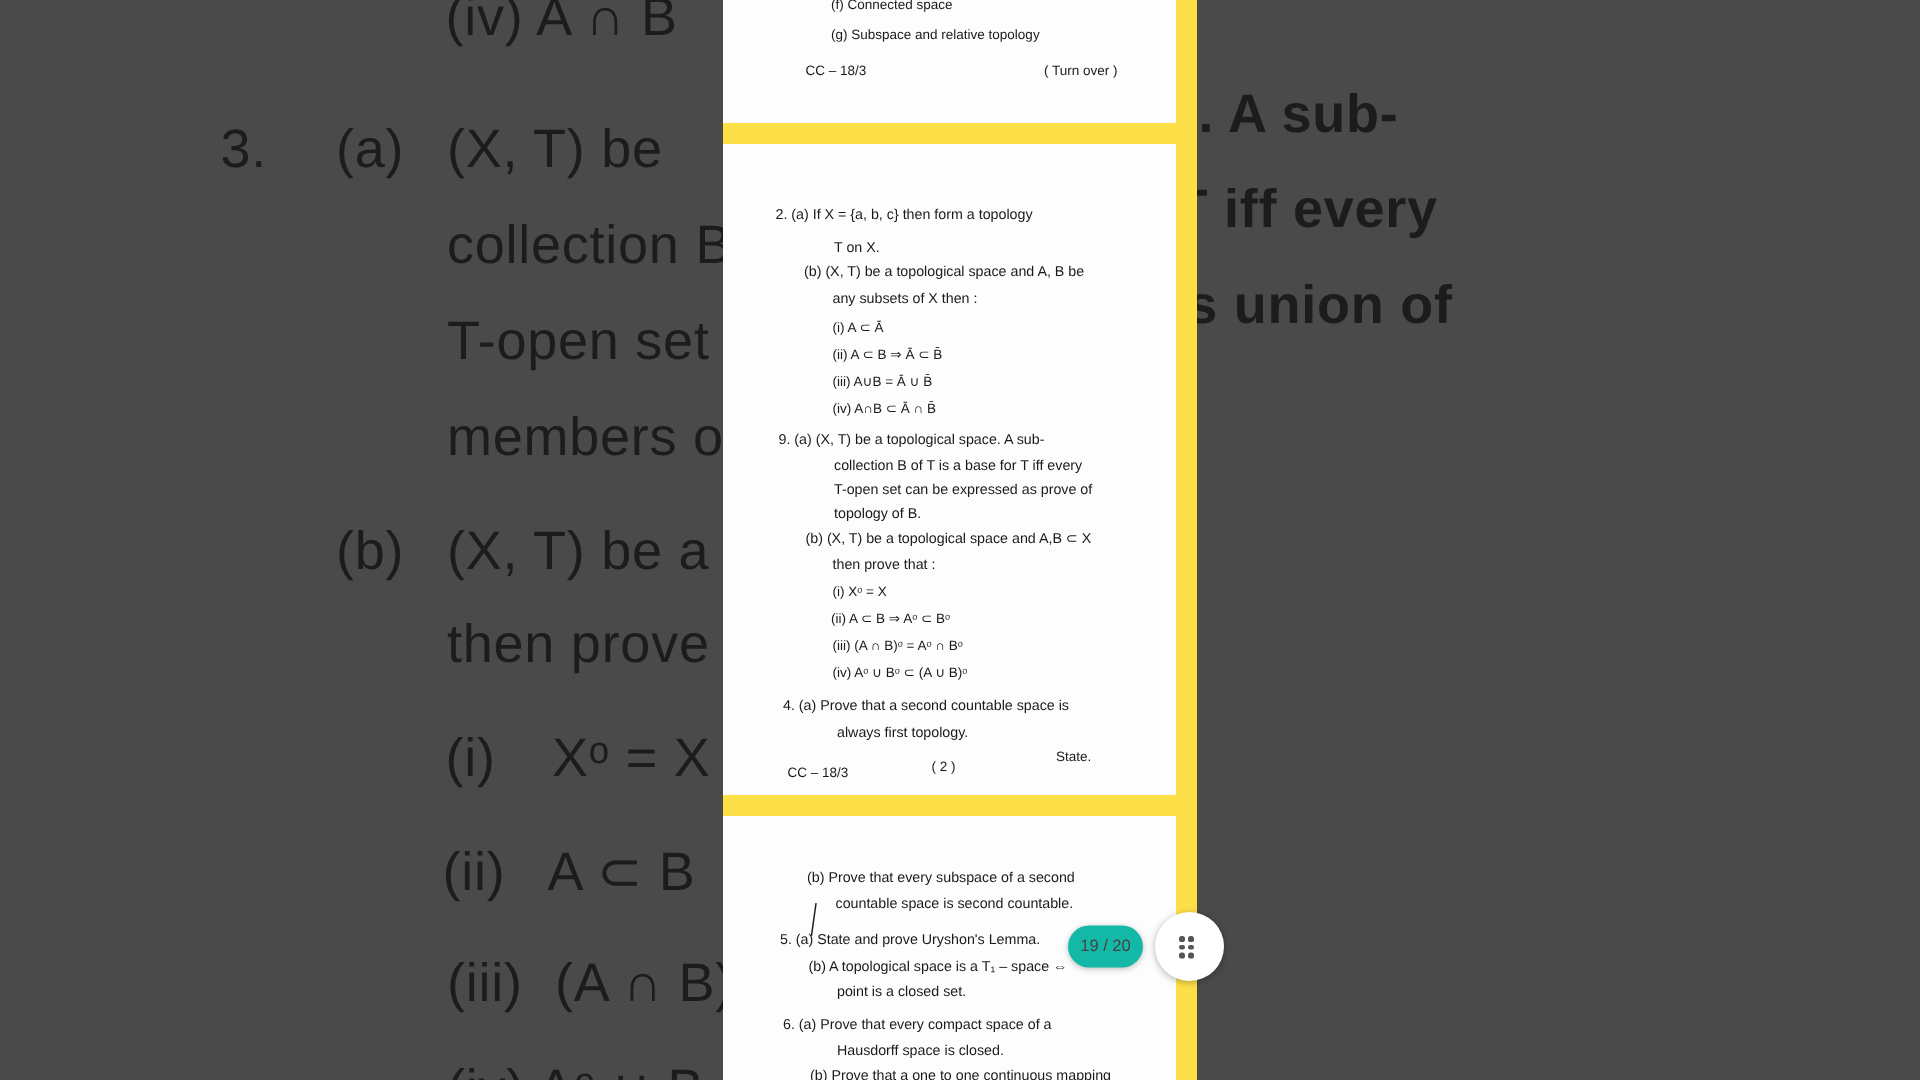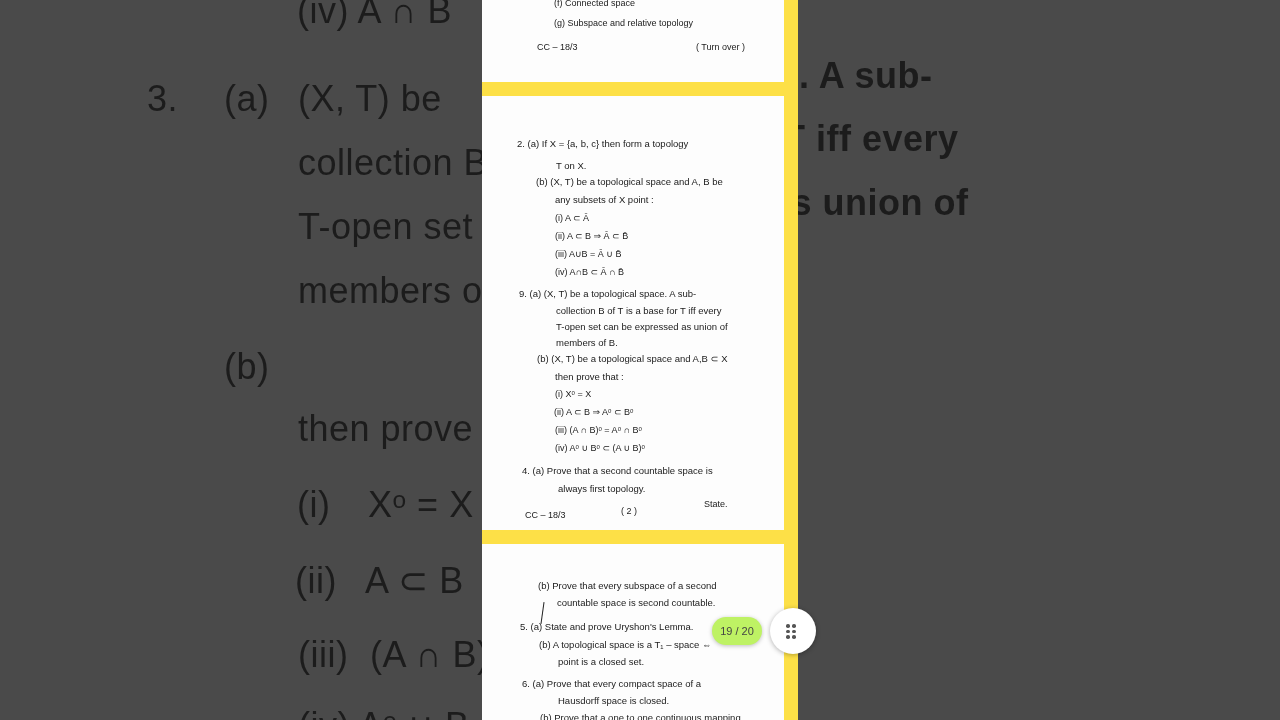--- a/index.html
+++ b/index.html
@@ -15,21 +15,21 @@
   .bg-right { left: 758px; width: 482px; height: 720px; position: absolute; overflow: hidden; font-weight: bold; }
 
   
   .viewer { position: absolute; left: 482px; top: 0; width: 316px; height: 720px; background: #fde047; overflow: hidden; }
   .page { position: absolute; left: 0; width: 302px; background: #fdfdfd; color: #1a1a1a; font-family: "Liberation Sans", sans-serif; font-size: 9.5px; }
   .page .ln { position: absolute; white-space: nowrap; }
   .page .sm { font-size: 9px; }
 
   .indicator {
     position: absolute; left: 712px; top: 617px; width: 50px; height: 28px; border-radius: 14px;
-    background: #bef264; box-shadow: 0 1px 4px rgba(0,0,0,0.25);
+    background: #14b8a6; box-shadow: 0 1px 4px rgba(0,0,0,0.25);
     font-size: 11px; color: #444; display: flex; align-items: center; justify-content: center;
   }
   .menu-btn {
     position: absolute; left: 770px; top: 608px; width: 46px; height: 46px; border-radius: 50%;
     background: #ffffff; box-shadow: 0 1px 5px rgba(0,0,0,0.3);
   }
   .dots { position: absolute; left: 16px; top: 16px; width: 10px; height: 14px; display: grid; grid-template-columns: 4px 4px; grid-gap: 2px 2px; }
   .dots span { width: 3.5px; height: 3.5px; background: #555; border-radius: 50%; }
   .tick-mark { position: absolute; border-left: 1px solid #222; }
 </style>
@@ -39,20 +39,21 @@
 <div class="bg-layer">
   <div class="bg-left">
     <div class="bg-text" style="left:297px;top:-10px">(iv)   A ∩ B</div>
     <div class="bg-text" style="left:147px;top:78px">3.</div>
     <div class="bg-text" style="left:224px;top:78px">(a)</div>
     <div class="bg-text" style="left:298px;top:78px">(X, T) be</div>
     <div class="bg-text" style="left:298px;top:142px">collection B</div>
     <div class="bg-text" style="left:298px;top:206px">T-open set</div>
     <div class="bg-text" style="left:298px;top:270px">members o</div>
     <div class="bg-text" style="left:224px;top:346px">(b)</div>
+    <div class="bg-text" style="left:298px;top:346px">(X, T) be a</div>
     <div class="bg-text" style="left:298px;top:408px">then prove t</div>
     <div class="bg-text" style="left:297px;top:484px">(i)</div>
     <div class="bg-text" style="left:368px;top:484px">Xᵒ = X</div>
     <div class="bg-text" style="left:295px;top:560px">(ii)</div>
     <div class="bg-text" style="left:365px;top:560px">A ⊂ B</div>
     <div class="bg-text" style="left:298px;top:634px">(iii)</div>
     <div class="bg-text" style="left:370px;top:634px">(A ∩ B)</div>
     <div class="bg-text" style="left:298px;top:705px">(iv)   Aᵒ ∪ B</div>
   </div>
   <div class="bg-right">
@@ -68,29 +69,29 @@
     <div class="ln sm" style="left:72px;top:8px">(f)   Connected space</div>
     <div class="ln sm" style="left:72px;top:28px">(g)   Subspace and relative topology</div>
     <div class="ln sm" style="left:55px;top:52px">CC – 18/3</div>
     <div class="ln sm" style="left:214px;top:52px">( Turn over )</div>
   </div>
 
   <div class="page" style="top:96px;height:434px">
     <div class="ln" style="left:35px;top:42px">2.   (a)   If X = {a, b, c} then form a topology</div>
     <div class="ln" style="left:74px;top:64px">T on X.</div>
     <div class="ln" style="left:54px;top:80px">(b)   (X, T) be a topological space and A, B be</div>
-    <div class="ln" style="left:73px;top:98px">any subsets of X point :</div>
+    <div class="ln" style="left:73px;top:98px">any subsets of X then :</div>
     <div class="ln sm" style="left:73px;top:117px">(i)     A ⊂ Ā</div>
     <div class="ln sm" style="left:73px;top:135px">(ii)    A ⊂ B ⇒ Ā ⊂ B̄</div>
     <div class="ln sm" style="left:73px;top:153px">(iii)   A∪B = Ā ∪ B̄</div>
     <div class="ln sm" style="left:73px;top:171px">(iv)   A∩B ⊂ Ā ∩ B̄</div>
     <div class="ln" style="left:37px;top:192px">9.   (a)   (X, T) be a topological space.   A sub-</div>
     <div class="ln" style="left:74px;top:209px">collection B of T is a base for T iff every</div>
-    <div class="ln" style="left:74px;top:225px">T-open set can be expressed as union of</div>
-    <div class="ln" style="left:74px;top:241px">members of B.</div>
+    <div class="ln" style="left:74px;top:225px">T-open set can be expressed as prove of</div>
+    <div class="ln" style="left:74px;top:241px">topology of B.</div>
     <div class="ln" style="left:55px;top:257px">(b)   (X, T) be a topological space and A,B ⊂ X</div>
     <div class="ln" style="left:73px;top:275px">then prove that :</div>
     <div class="ln sm" style="left:73px;top:293px">(i)     Xᵒ = X</div>
     <div class="ln sm" style="left:72px;top:311px">(ii)    A ⊂ B ⇒ Aᵒ ⊂ Bᵒ</div>
     <div class="ln sm" style="left:73px;top:329px">(iii)   (A ∩ B)ᵒ = Aᵒ ∩ Bᵒ</div>
     <div class="ln sm" style="left:73px;top:347px">(iv)   Aᵒ ∪ Bᵒ ⊂ (A ∪ B)ᵒ</div>
     <div class="ln" style="left:40px;top:369px">4.   (a)   Prove that a second countable space is</div>
     <div class="ln" style="left:76px;top:387px">always first topology.</div>
     <div class="ln sm" style="left:43px;top:414px">CC – 18/3</div>
     <div class="ln sm" style="left:139px;top:410px">( 2 )</div>

